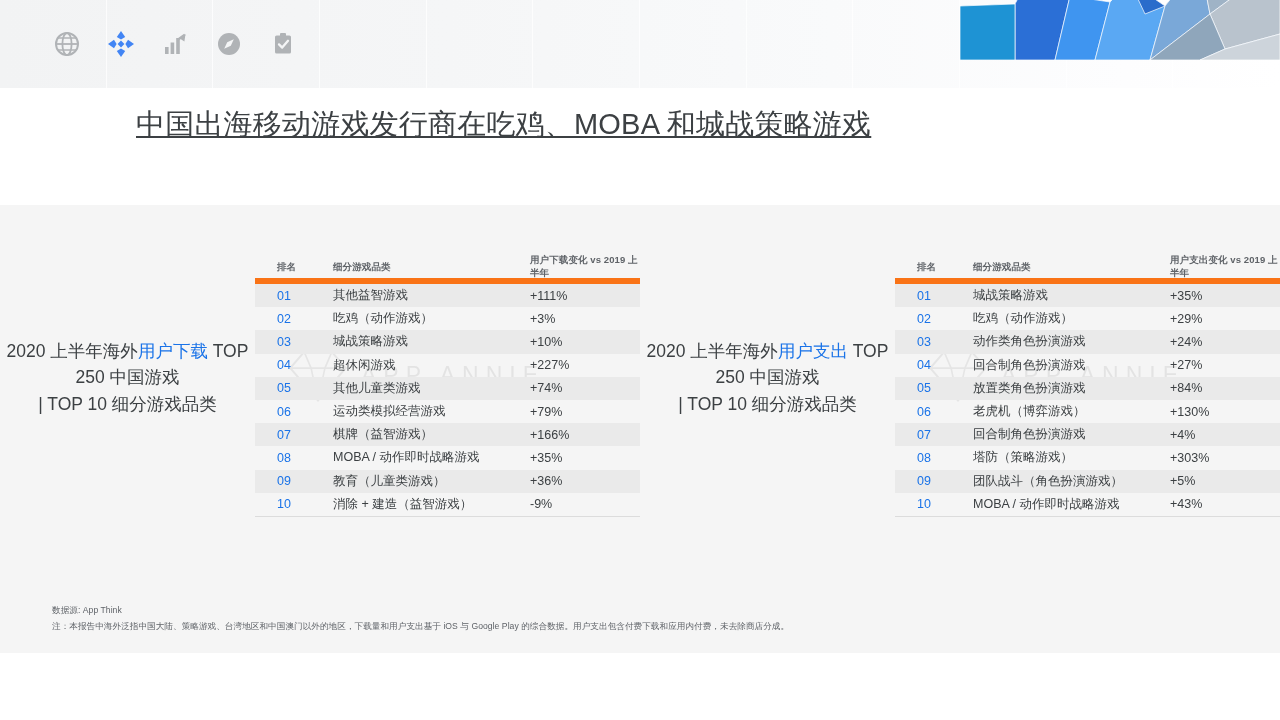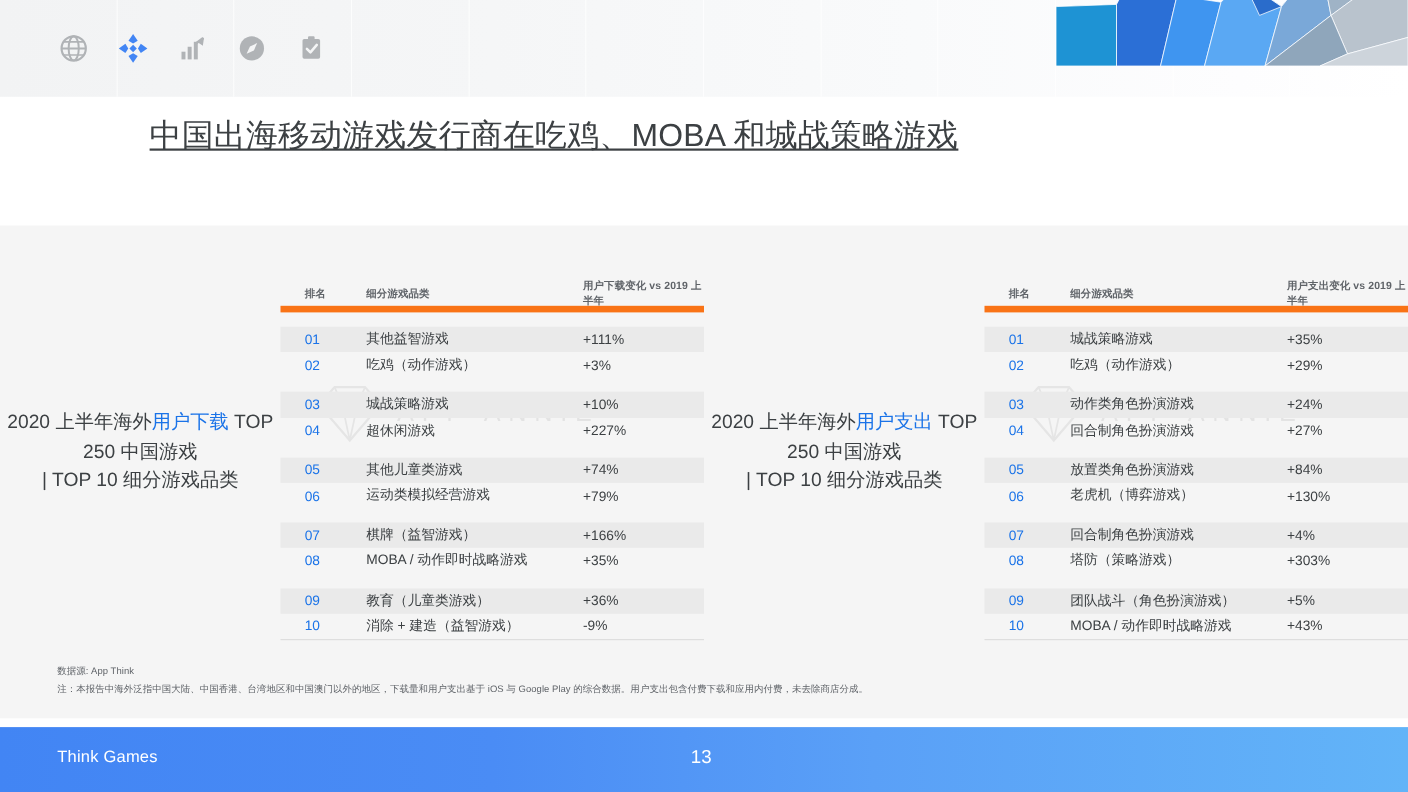--- a/index.html
+++ b/index.html
@@ -109,21 +109,21 @@
     border-bottom: 6px solid #f97316;
     font-size: 9.5px; color: #5f6368; font-weight: bold;
     letter-spacing: 0.1px;
   }
   .tbl-row {
     display: flex; align-items: center;
     height: 23.2px;
     font-size: 12.5px;
     position: relative; z-index: 2;
   }
-  .tbl-row.alt { background: #eaeaea; margin-top: 13px; }
+  .tbl-row.alt { background: #eaeaea; }
   .tbl-foot { height: 1px; background: #dcdcdc; margin-top: 0; }
 
   .c-rank   { width: 78px; padding-left: 22px; color: #1a73e8; font-size: 12.5px; }
   .c-name   { width: 197px; color: #3c4043; }
   .c-change { width: 110px; color: #3c4043; }
   .tbl-head .c-rank { color: #5f6368; font-size: 9.5px; }
   .tbl-head .c-name { color: #5f6368; font-size: 9.5px; }
   .tbl-head .c-change { color: #5f6368; font-size: 9.5px; }
 
   
@@ -416,27 +416,23 @@
           </div>
           <div class="tbl-foot"></div>
         </div>
       </div>
 
     </div>
   </div>
 
   <div class="notes">
     <div>数据源: App Think</div>
-    <div>注：本报告中海外泛指中国大陆、中国香港、台湾地区和中国澳门以外的地区，下载量和用户支出基于 iOS 与 Google Play 的综合数据。用户支出包含付费下载和应用内付费，未去除商店分成。</div>
+    <div>注：本报告中海外泛指中国大陆、策略游戏、台湾地区和中国澳门以外的地区，下载量和用户支出基于 iOS 与 Google Play 的综合数据。用户支出包含付费下载和应用内付费，未去除商店分成。</div>
   </div>
 
-  <div class="bottombar">
-    <div class="bottom-label">Think Games</div>
-    <div class="page-no">13</div>
-  </div>
 
   <svg class="poly-deco" viewBox="0 0 320 116">
     <g stroke="#ffffff" stroke-width="0.7">
       <polygon points="0,62 55,60 75,22 110,52 150,58 170,38 205,62 240,18 280,48 320,30 320,116 0,116" fill="#2f7fe0"></polygon>
       <polygon points="55,60 75,22 110,52" fill="#4d9ae8"></polygon>
       <polygon points="75,22 110,52 95,116 55,116 55,60" fill="#2b6fd6"></polygon>
       <polygon points="110,52 150,58 135,116 95,116" fill="#3f95f0"></polygon>
       <polygon points="150,58 170,38 205,62 190,116 135,116" fill="#5aa8f3"></polygon>
       <polygon points="170,38 205,62 185,70" fill="#2a6ccb"></polygon>
       <polygon points="205,62 240,18 250,70 190,116" fill="#7aa8d8"></polygon>

